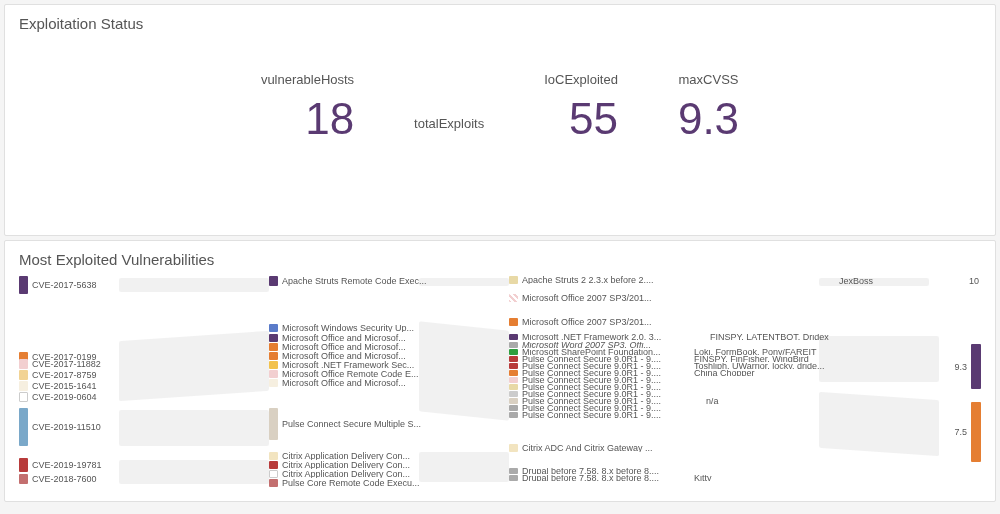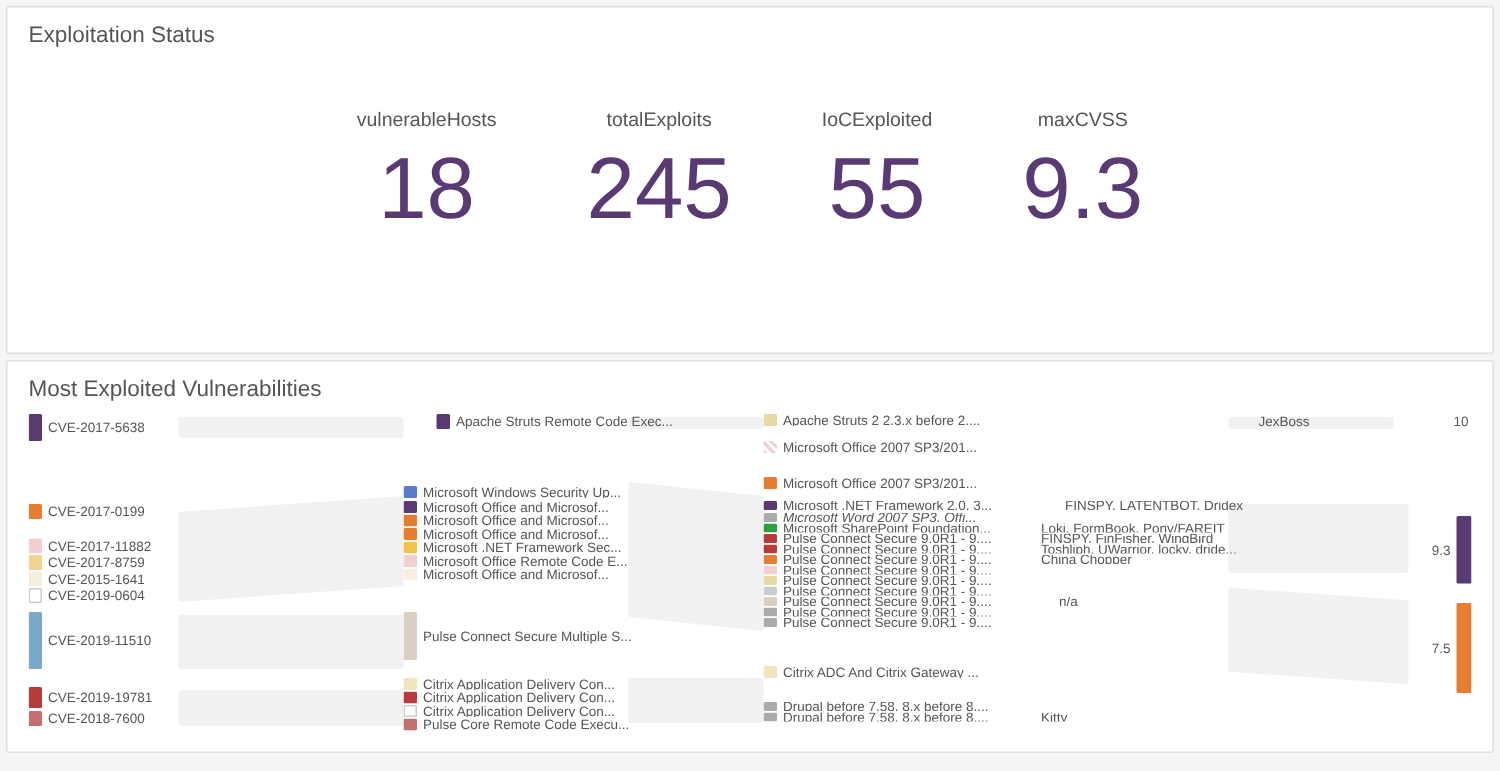--- a/index.html
+++ b/index.html
@@ -34,24 +34,25 @@
     gap: 60px;
     margin-top: 40px;
   }
   .stat { text-align: center; }
   .stat-label {
     font-size: 13px;
     color: #555;
     margin-bottom: 10px;
   }
   .stat-value {
-    font-size: 58px;
+    font-size: 44px;
     font-weight: 400;
     color: #5a3a72;
     line-height: 1;
+    text-align: right;
   }
   
   #sankey-panel { height: 262px; position: relative; }
   #sankey-area {
     position: relative;
     height: 218px;
     width: 100%;
     overflow: hidden;
   }
   .col {
@@ -93,21 +94,20 @@
 
 <div class="panel" id="status-panel">
   <div class="panel-title">Exploitation Status</div>
   <div id="stats-row">
     <div class="stat">
       <div class="stat-label">vulnerableHosts</div>
       <div class="stat-value">18</div>
     </div>
     <div class="stat">
       <div class="stat-label">totalExploits</div>
-      <div class="stat-value">245</div>
     </div>
     <div class="stat">
       <div class="stat-label">IoCExploited</div>
       <div class="stat-value">55</div>
     </div>
     <div class="stat">
       <div class="stat-label">maxCVSS</div>
       <div class="stat-value">9.3</div>
     </div>
   </div>
@@ -128,21 +128,21 @@
 
     <div class="flow" style="left:800px; top:2px;  width:110px; height:8px;"></div>
     <div class="flow" style="left:800px; top:60px; width:120px; height:46px;"></div>
     <div class="flow" style="left:800px; top:120px;width:120px; height:56px; transform:skewY(4deg);"></div>
 
     <div class="col" id="c1" style="left:0; width:250px;">
         <div class="node" style="top: 0px; height: 18px; width: 230px;">
           <span class="swatch" style="background: rgb(90, 58, 114);"></span>
           <span class="tiny">CVE-2017-5638</span>
         </div>
-        <div class="node" style="top: 60px; height: 10px; width: 230px;">
+        <div class="node" style="top: 76px; height: 10px; width: 230px;">
           <span class="swatch" style="background: rgb(229, 126, 50);"></span>
           <span class="tiny">CVE-2017-0199</span>
         </div>
         <div class="node" style="top: 83px; height: 10px; width: 230px;">
           <span class="swatch" style="background: rgb(242, 207, 208);"></span>
           <span class="tiny">CVE-2017-11882</span>
         </div>
         <div class="node" style="top: 94px; height: 10px; width: 230px;">
           <span class="swatch" style="background: rgb(242, 211, 148);"></span>
           <span class="tiny">CVE-2017-8759</span>
@@ -163,21 +163,21 @@
           <span class="swatch" style="background: rgb(184, 59, 59);"></span>
           <span class="tiny">CVE-2019-19781</span>
         </div>
         <div class="node" style="top: 198px; height: 10px; width: 230px;">
           <span class="swatch" style="background: rgb(195, 111, 111);"></span>
           <span class="tiny">CVE-2018-7600</span>
         </div>
       </div>
 
     <div class="col" id="c2" style="left:250px; width:240px;">
-        <div class="node" style="top: 0px; height: 10px; width: 230px; padding-left: 22px;">
+        <div class="node" style="top: 0px; height: 10px; width: 230px;">
           <span class="swatch" style="background: rgb(90, 58, 114);"></span>
           <span class="tiny">Apache Struts Remote Code Exec...</span>
         </div>
         <div class="node" style="top: 48px; height: 8px; width: 230px;">
           <span class="swatch" style="background: rgb(90, 123, 201);"></span>
           <span class="tiny">Microsoft Windows Security Up...</span>
         </div>
         <div class="node" style="top: 58px; height: 8px; width: 230px;">
           <span class="swatch" style="background: rgb(90, 58, 114);"></span>
           <span class="tiny">Microsoft Office and Microsof...</span>

